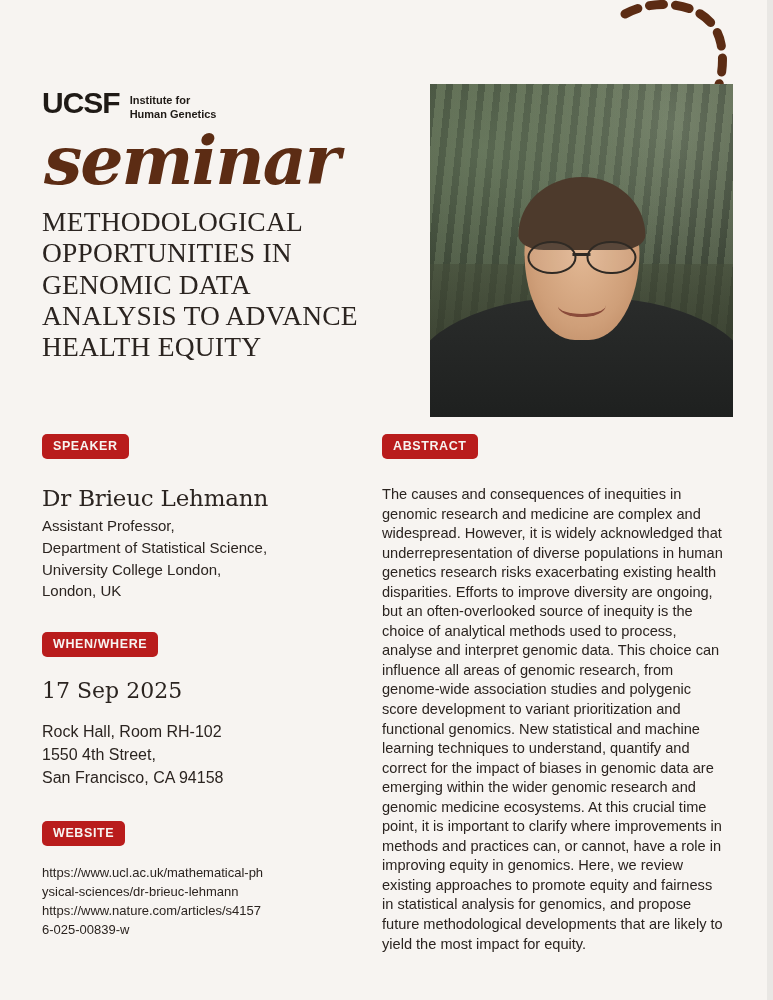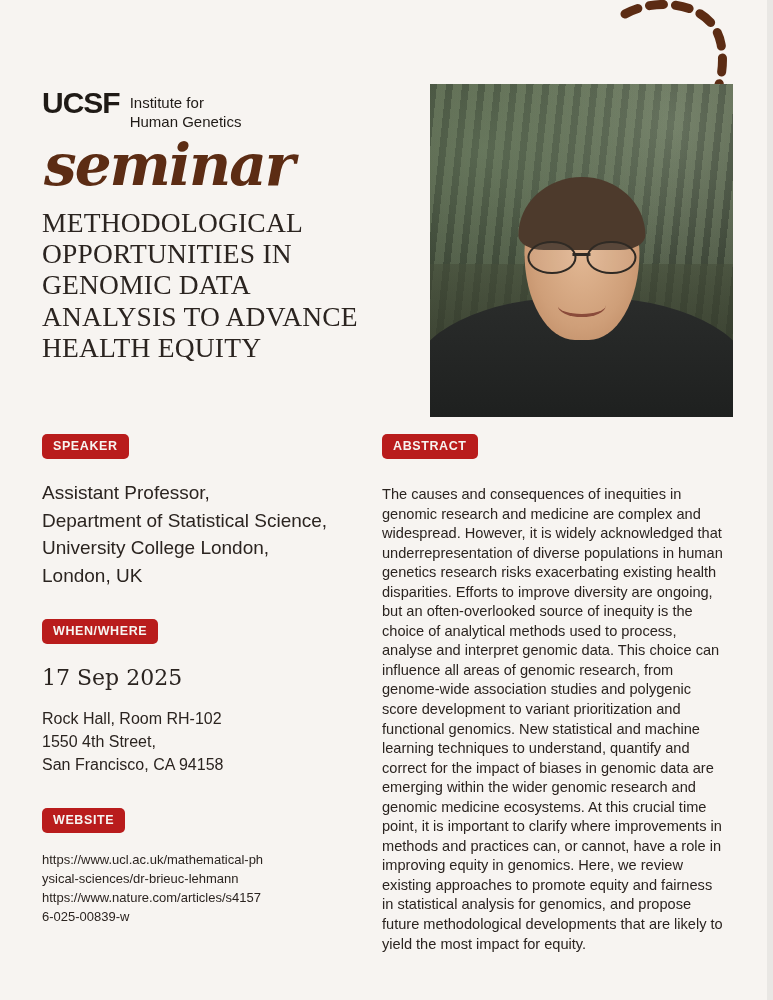--- a/index.html
+++ b/index.html
@@ -42,29 +42,29 @@
   .ucsf-logo {
     font-family: "Liberation Sans", sans-serif;
     font-weight: bold;
     font-size: 30px;
     letter-spacing: -1px;
     color: #1f1a16;
     line-height: 1;
     position: relative;
   }
   .institute {
-    font-size: 15px;
+    font-size: 11px;
     line-height: 1.25;
     color: #1f1a16;
     padding-top: 6px;
-    font-weight: 400;
+    font-weight: 700;
   }
   .seminar-word {
     font-family: "DejaVu Serif", serif;
-    font-size: 58px;
+    font-size: 68px;
     font-weight: bold;
     font-style: italic;
     color: #5c2c14;
     letter-spacing: -2px;
     line-height: 0.95;
     margin-top: 6px;
     margin-left: 2px;
   }
   .talk-title {
     margin-top: 14px;
@@ -195,22 +195,22 @@
     width: 300px;
   }
   .speaker-name {
     font-family: "DejaVu Serif", serif;
     font-size: 23px;
     color: #2b2420;
     margin-top: 26px;
     letter-spacing: -0.2px;
   }
   .speaker-affil {
-    margin-top: 20px;
-    font-size: 19px;
+    margin-top: 4px;
+    font-size: 15px;
     line-height: 1.45;
     color: #2b2420;
   }
   .block-gap-when { margin-top: 30px; }
   .when-date {
     font-family: "DejaVu Serif", serif;
     font-size: 22px;
     color: #2b2420;
     margin-top: 22px;
     line-height: 1.12;
@@ -277,20 +277,21 @@
     <div class="glasses">
       <div class="lens left"></div>
       <div class="bridge"></div>
       <div class="lens right"></div>
     </div>
     <div class="smile"></div>
   </div>
 
   <div class="col-left">
     <span class="tag">SPEAKER</span>
+    <div class="speaker-name">Dr Brieuc Lehmann</div>
     <div class="speaker-affil" style="white-space:pre-line">Assistant Professor,
 Department of Statistical Science,
 University College London,
 London, UK</div>
 
     <div class="block-gap-when">
       <span class="tag">WHEN/WHERE</span>
       <div class="when-date">
         <div>17 Sep 2025</div>
       </div>

